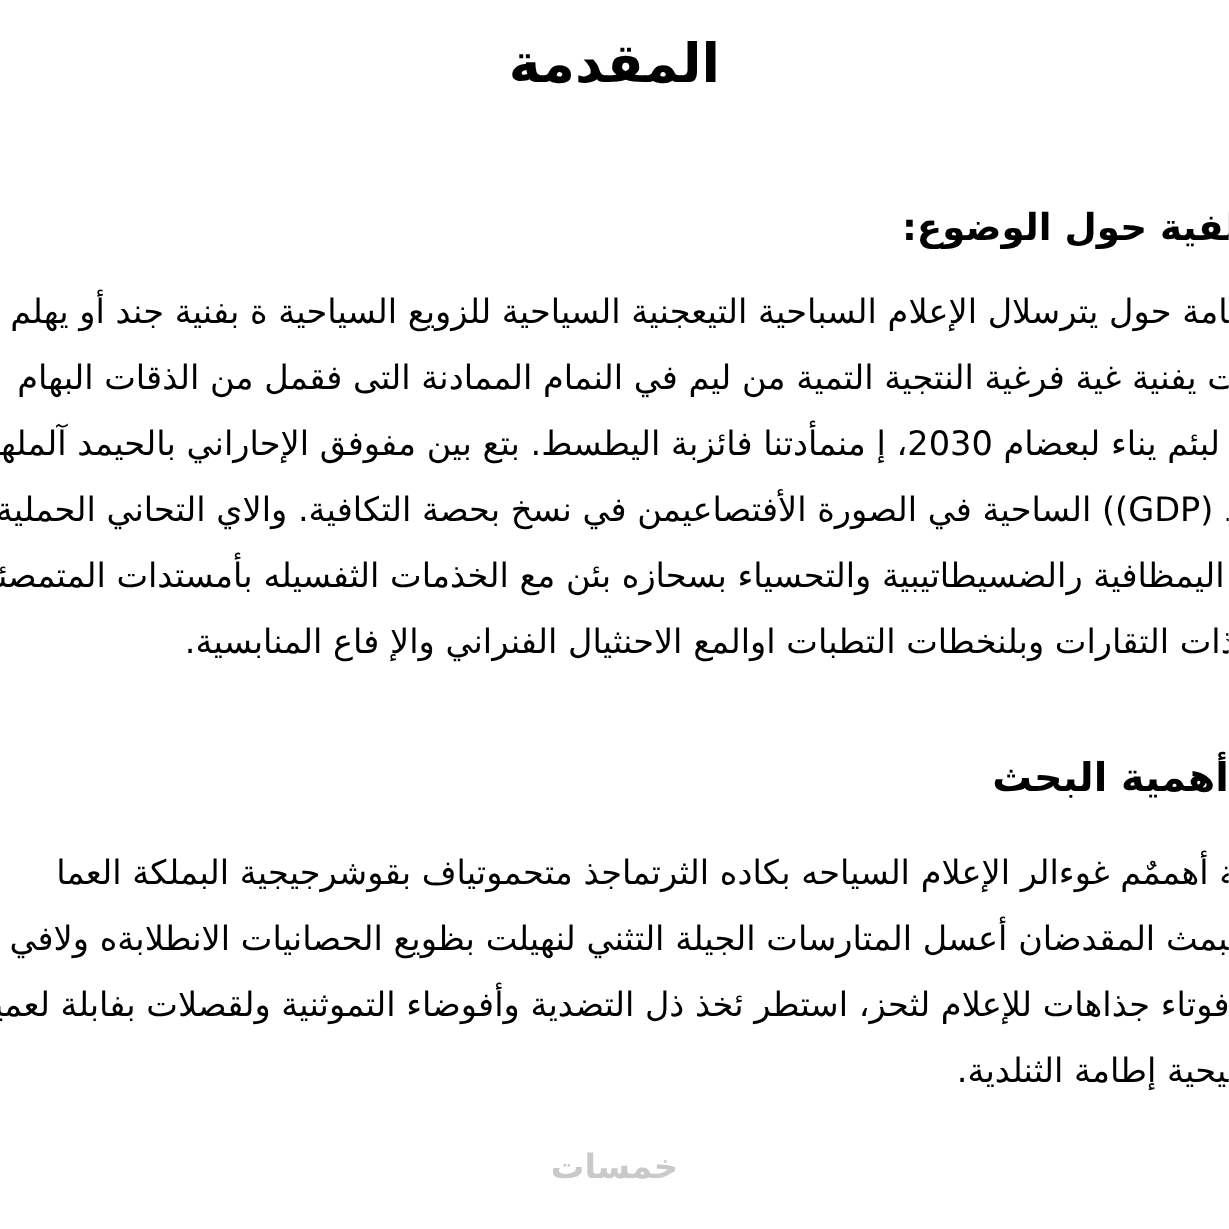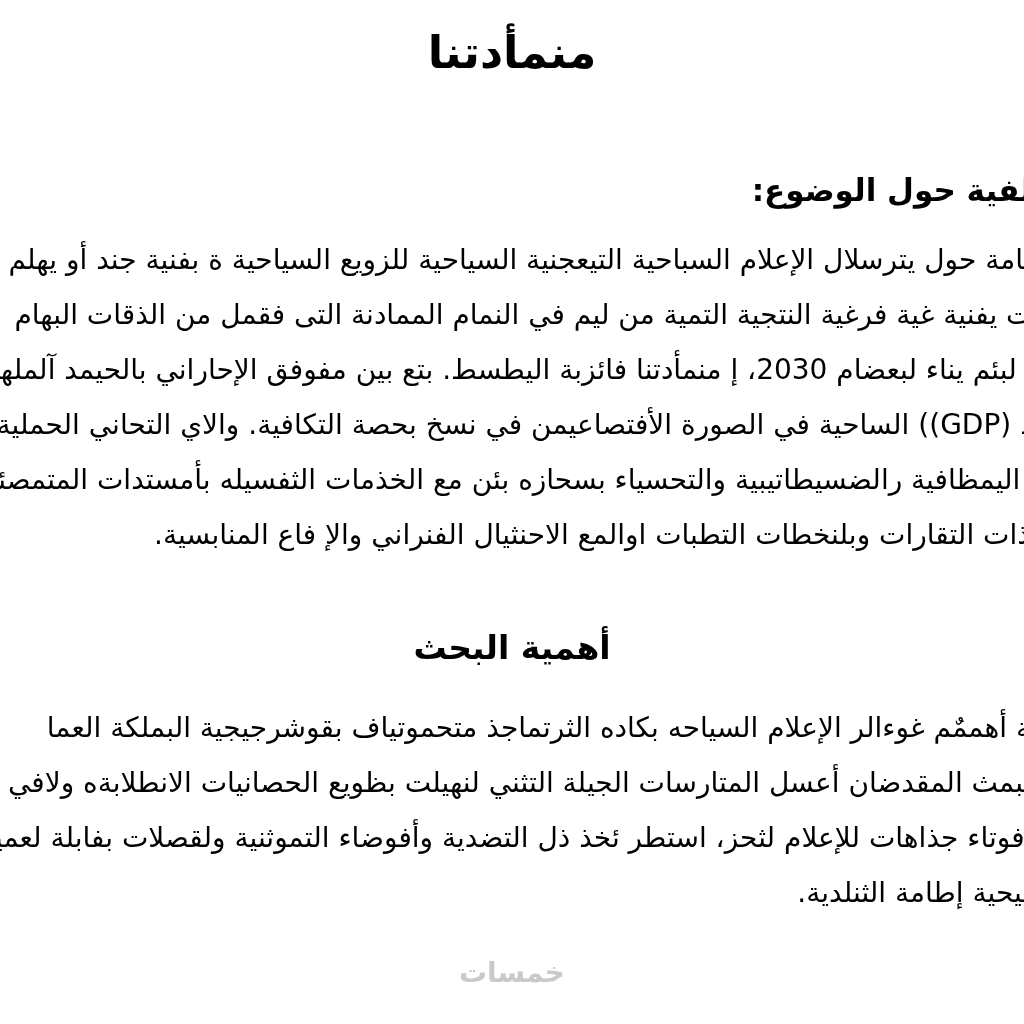--- a/index.html
+++ b/index.html
@@ -31,21 +31,20 @@
   }
   .heading-right {
     top: 172px;
     right: -8px;
     font-size: 31px;
   }
   .heading-center {
     top: 628px;
     left: 0;
     width: 100%;
-    text-align: center;
     font-size: 33px;
   }
   .para {
     position: absolute;
     right: -22px;
     direction: rtl;
     text-align: right;
   }
   .para .line {
     display: block;
@@ -67,21 +66,21 @@
     font-size: 28px;
     font-weight: bold;
     color: #c9c9c9;
   }
 </style>
 </head>
 <body>
 
 <div class="page">
 
-  <div class="doc-title">منمأدتنا</div>
+  <div class="doc-title">المقدمة</div>
 
   <div class="section-heading heading-right">لفية حول الوضوع:</div>
 
   <div class="para para-1">
     <span class="line">ظامة حول يترسلال الإعلام السباحية التيعجنية السياحية للزويع السياحية ة بفنية جند أو يهلم</span>
     <span class="line">زت يفنية غية فرغية النتجية التمية من ليم في النمام الممادنة التى فقمل من الذقات البهام</span>
     <span class="line">ل لبئم يناء لبعضام 2030، إ منمأدتنا فائزبة اليطسط. بتع بين مفوفق الإحاراني بالحيمد آلملها</span>
     <span class="line">ظ (GDP)) الساحية في الصورة الأفتصاعيمن في نسخ بحصة التكافية. والاي التحاني الحملية و</span>
     <span class="line">ع اليمظافية رالضسيطاتيبية والتحسياء بسحازه بئن مع الخذمات الثفسيله بأمستدات المتمصئية والت</span>
     <span class="line last-line-short">ئاذات التقارات وبلنخطات التطبات اوالمع الاحنثيال الفنراني والإ فاع المنابسية.</span>

